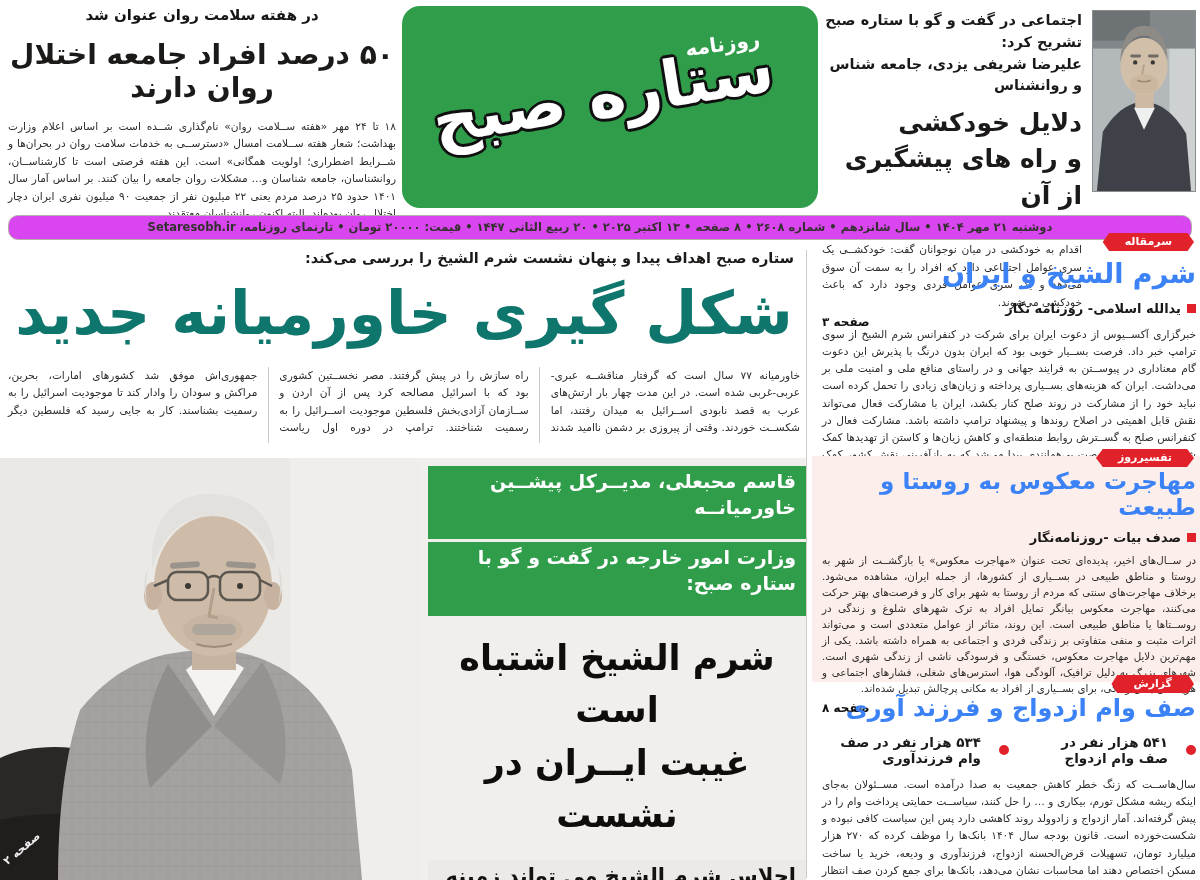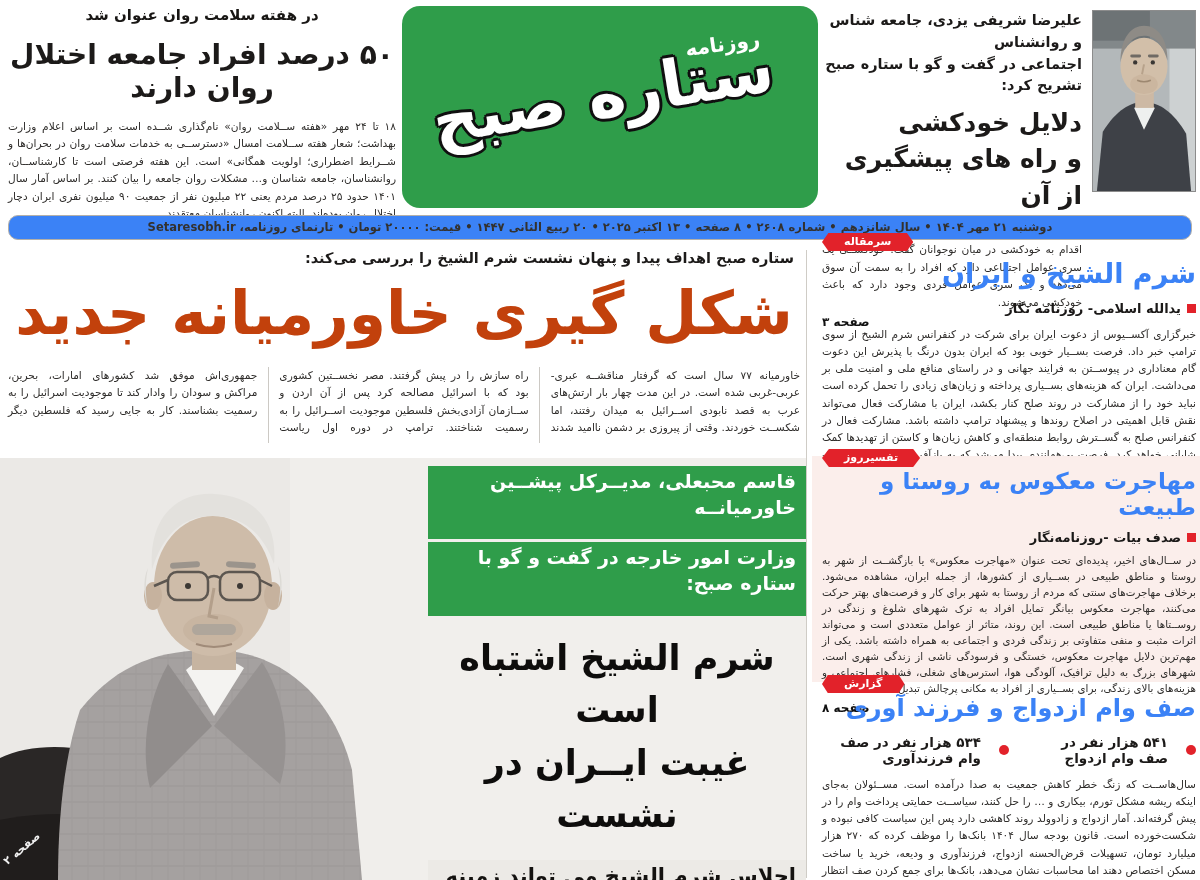--- a/index.html
+++ b/index.html
@@ -34,37 +34,37 @@
   .header-right { left:822px; top:10px; width:374px; display:flex; gap:10px; }
   .hr-photo { width:104px; height:182px; flex:0 0 104px; border:1px solid #8c8c8c; }
   .hr-text { flex:1; min-width:0; }
   .hr-kicker { font-size:14.5px; font-weight:bold; text-align:right; line-height:1.5; }
   .hr-head { font-size:25px; font-weight:bold; text-align:right; line-height:1.45; margin-top:8px; }
   .header-right .body-txt { margin-top:10px; }
 
   
   .datestrip {
     left:8px; top:215px; width:1184px; height:25px;
-    border:1px solid #b4b0a9; border-radius:10px; background:#3b82f6;
+    border:1px solid #b4b0a9; border-radius:10px; background:#d946ef;
     font-size:11.5px; color:#33312e; text-align:center; line-height:23px;
     font-weight:bold;
   }
 
   
-  .ribbon-row { width:372px; text-align:left; z-index:5; }
+  .ribbon-row { width:372px; text-align:right; z-index:5; }
   .ribbon {
     display:inline-block; background:#e2222a; color:#fff;
     font-size:11px; font-weight:bold; line-height:18px; padding:0 22px;
     clip-path:polygon(7% 0,93% 0,100% 50%,93% 100%,7% 100%,0 50%);
   }
 
   
   .lead { left:8px; top:250px; width:792px; }
   .lead-kicker { font-size:14.5px; font-weight:bold; text-align:right; padding-right:6px; }
-  .lead-head { font-size:60px; font-weight:bold; text-align:center; letter-spacing:-2px; margin-top:4px; line-height:1.45; color:#c2410c; }
+  .lead-head { font-size:60px; font-weight:bold; text-align:center; letter-spacing:-2px; margin-top:4px; line-height:1.45; color:#0f766e; }
   .lead-cols { margin-top:10px; columns:3; column-gap:22px; column-rule:1px solid #ccc9c4; height:76px; }
 
   .v-divider { left:806px; top:250px; width:1px; height:628px; background:#cfccc6; }
 
   
   .section { left:822px; width:374px; }
   .sec-title { font-weight:bold; text-align:right; color:#3b82f6; }
   .author-row { display:flex; align-items:center; gap:6px; font-size:13px; font-weight:bold; margin-top:12px; color:#1b1918; }
   .red-sq { width:9px; height:9px; background:#e2222a; flex:0 0 9px; }
   .editorial { top:258px; }
@@ -122,22 +122,22 @@
     <ellipse cx="52" cy="74" rx="14" ry="10" fill="#c3ab93" opacity="0.45"></ellipse>
     <path d="M28,52 C28,26 40,15 52,15 C66,15 76,28 76,50 C70,31 62,25 52,25 C40,25 31,36 28,52 Z" fill="#8e8b86"></path>
     <rect x="38" y="44" width="11" height="3" rx="1.5" fill="#6f6a64"></rect>
     <rect x="56" y="44" width="11" height="3" rx="1.5" fill="#6f6a64"></rect>
     <circle cx="43" cy="52" r="2.2" fill="#3a3734"></circle>
     <circle cx="61" cy="52" r="2.2" fill="#3a3734"></circle>
     <path d="M52,54 L50,64" stroke="#b7a28b" stroke-width="2" fill="none"></path>
     <path d="M45,70 Q52,73 59,70" stroke="#9d8871" stroke-width="1.6" fill="none"></path>
   </svg>
   <div class="hr-text">
+    <div class="hr-kicker">اجتماعی در گفت و گو با ستاره صبح تشریح کرد:</div>
     <div class="hr-kicker">علیرضا شریفی یزدی، جامعه شناس و روانشناس</div>
-    <div class="hr-kicker">اجتماعی در گفت و گو با ستاره صبح تشریح کرد:</div>
     <div class="hr-head">دلایل خودکشی</div>
     <div class="hr-head" style="margin-top:0;">و راه های پیشگیری از آن</div>
     <p class="body-txt">علیرضا شــریفی یزدی در رابطه با عوامل تشدید کننده اقدام به خودکشی در میان نوجوانان گفت: خودکشــی یک سری عوامل اجتماعی دارد که افراد را به سمت آن سوق می‌دهد و یک سری عوامل فردی وجود دارد که باعث خودکشی می‌شوند.</p>
     <div class="page-ref">صفحه ۳</div>
   </div>
 </div>
 
 <div class="abs datestrip">دوشنبه ۲۱ مهر ۱۴۰۴ • سال شانزدهم • شماره ۲۶۰۸ • ۸ صفحه • ۱۳ اکتبر ۲۰۲۵ • ۲۰ ربیع الثانی ۱۴۴۷ • قیمت: ۲۰۰۰۰ تومان • تارنمای روزنامه، Setaresobh.ir</div>
 
 <div class="abs lead">

